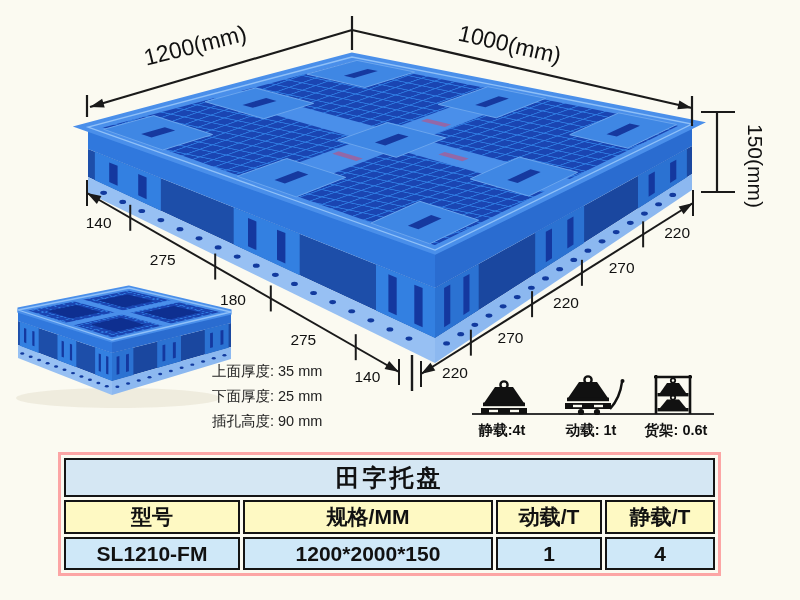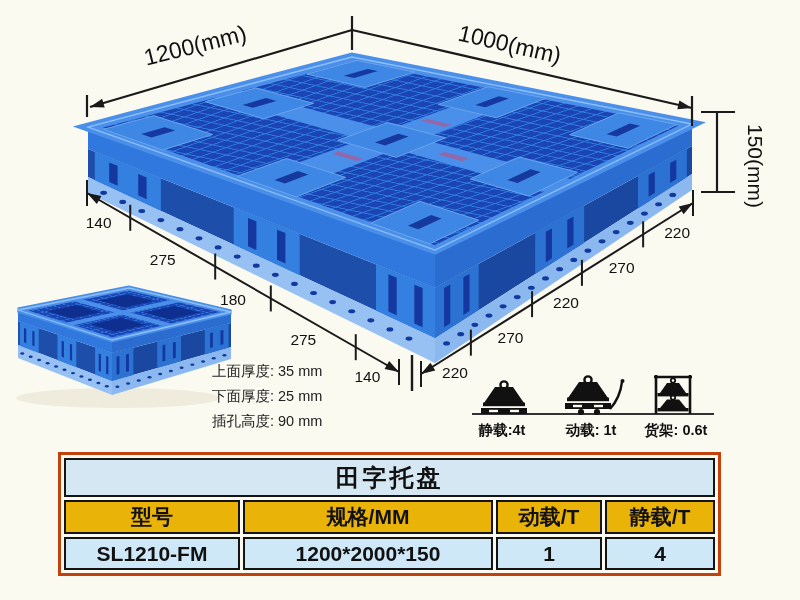--- a/index.html
+++ b/index.html
@@ -1,25 +1,25 @@
 <!DOCTYPE html>
 <html><head>
 <meta charset="utf-8">
 <style>
   html,body{margin:0;padding:0;}
   body{font-family:"Liberation Sans","DejaVu Sans",sans-serif;}
   .canvas{position:relative;width:800px;height:600px;background:#fbfaf1;overflow:hidden;}
   svg text{font-family:"Liberation Sans","DejaVu Sans",sans-serif;}
   .spec-table-wrap{position:absolute;left:58px;top:452px;width:662px;}
   table.spec{width:660px;table-layout:fixed;border-collapse:separate;border-spacing:3px;
-    border:3px solid #c2410c;}
+    border:3px solid #fca5a5;}
   table.spec td{border:2px solid #141414;text-align:center;vertical-align:middle;
     color:#111;overflow:hidden;white-space:nowrap;}
   td.title-cell{background:#d5e7f3;height:33px;font-size:24px;font-weight:bold;letter-spacing:3px;}
-  td.head-cell{background:#eab308;height:28px;font-size:21px;font-weight:bold;}
+  td.head-cell{background:#fef9c3;height:28px;font-size:21px;font-weight:bold;}
   td.data-cell{background:#cfe8f8;height:27px;font-size:21px;font-weight:bold;}
 </style>
 </head>
 <body>
 
 <div class="canvas">
 
   <svg id="diagram" width="800" height="600" viewBox="0 0 800 600">
     <defs>
       <pattern id="mesh-main" width="14" height="14" patternUnits="userSpaceOnUse" patternTransform="matrix(0.96,0.2,0.93,-0.33,352,57)">

